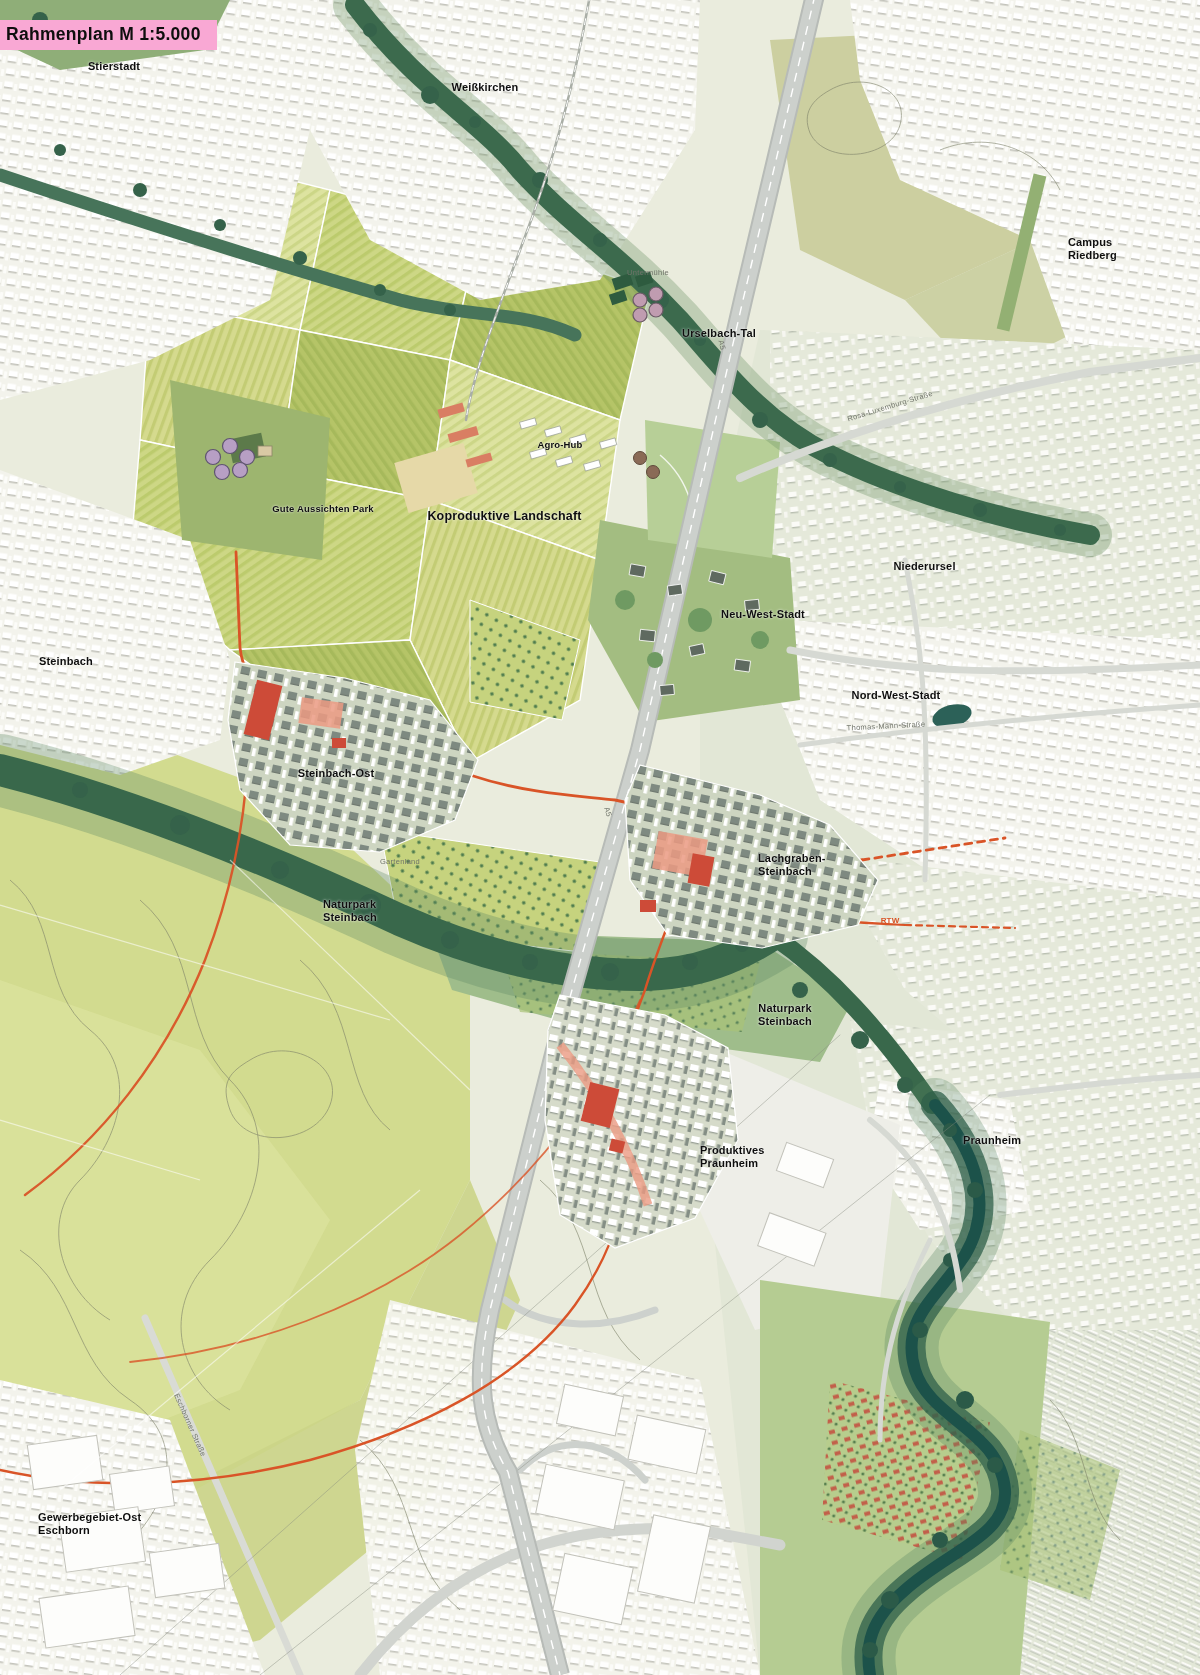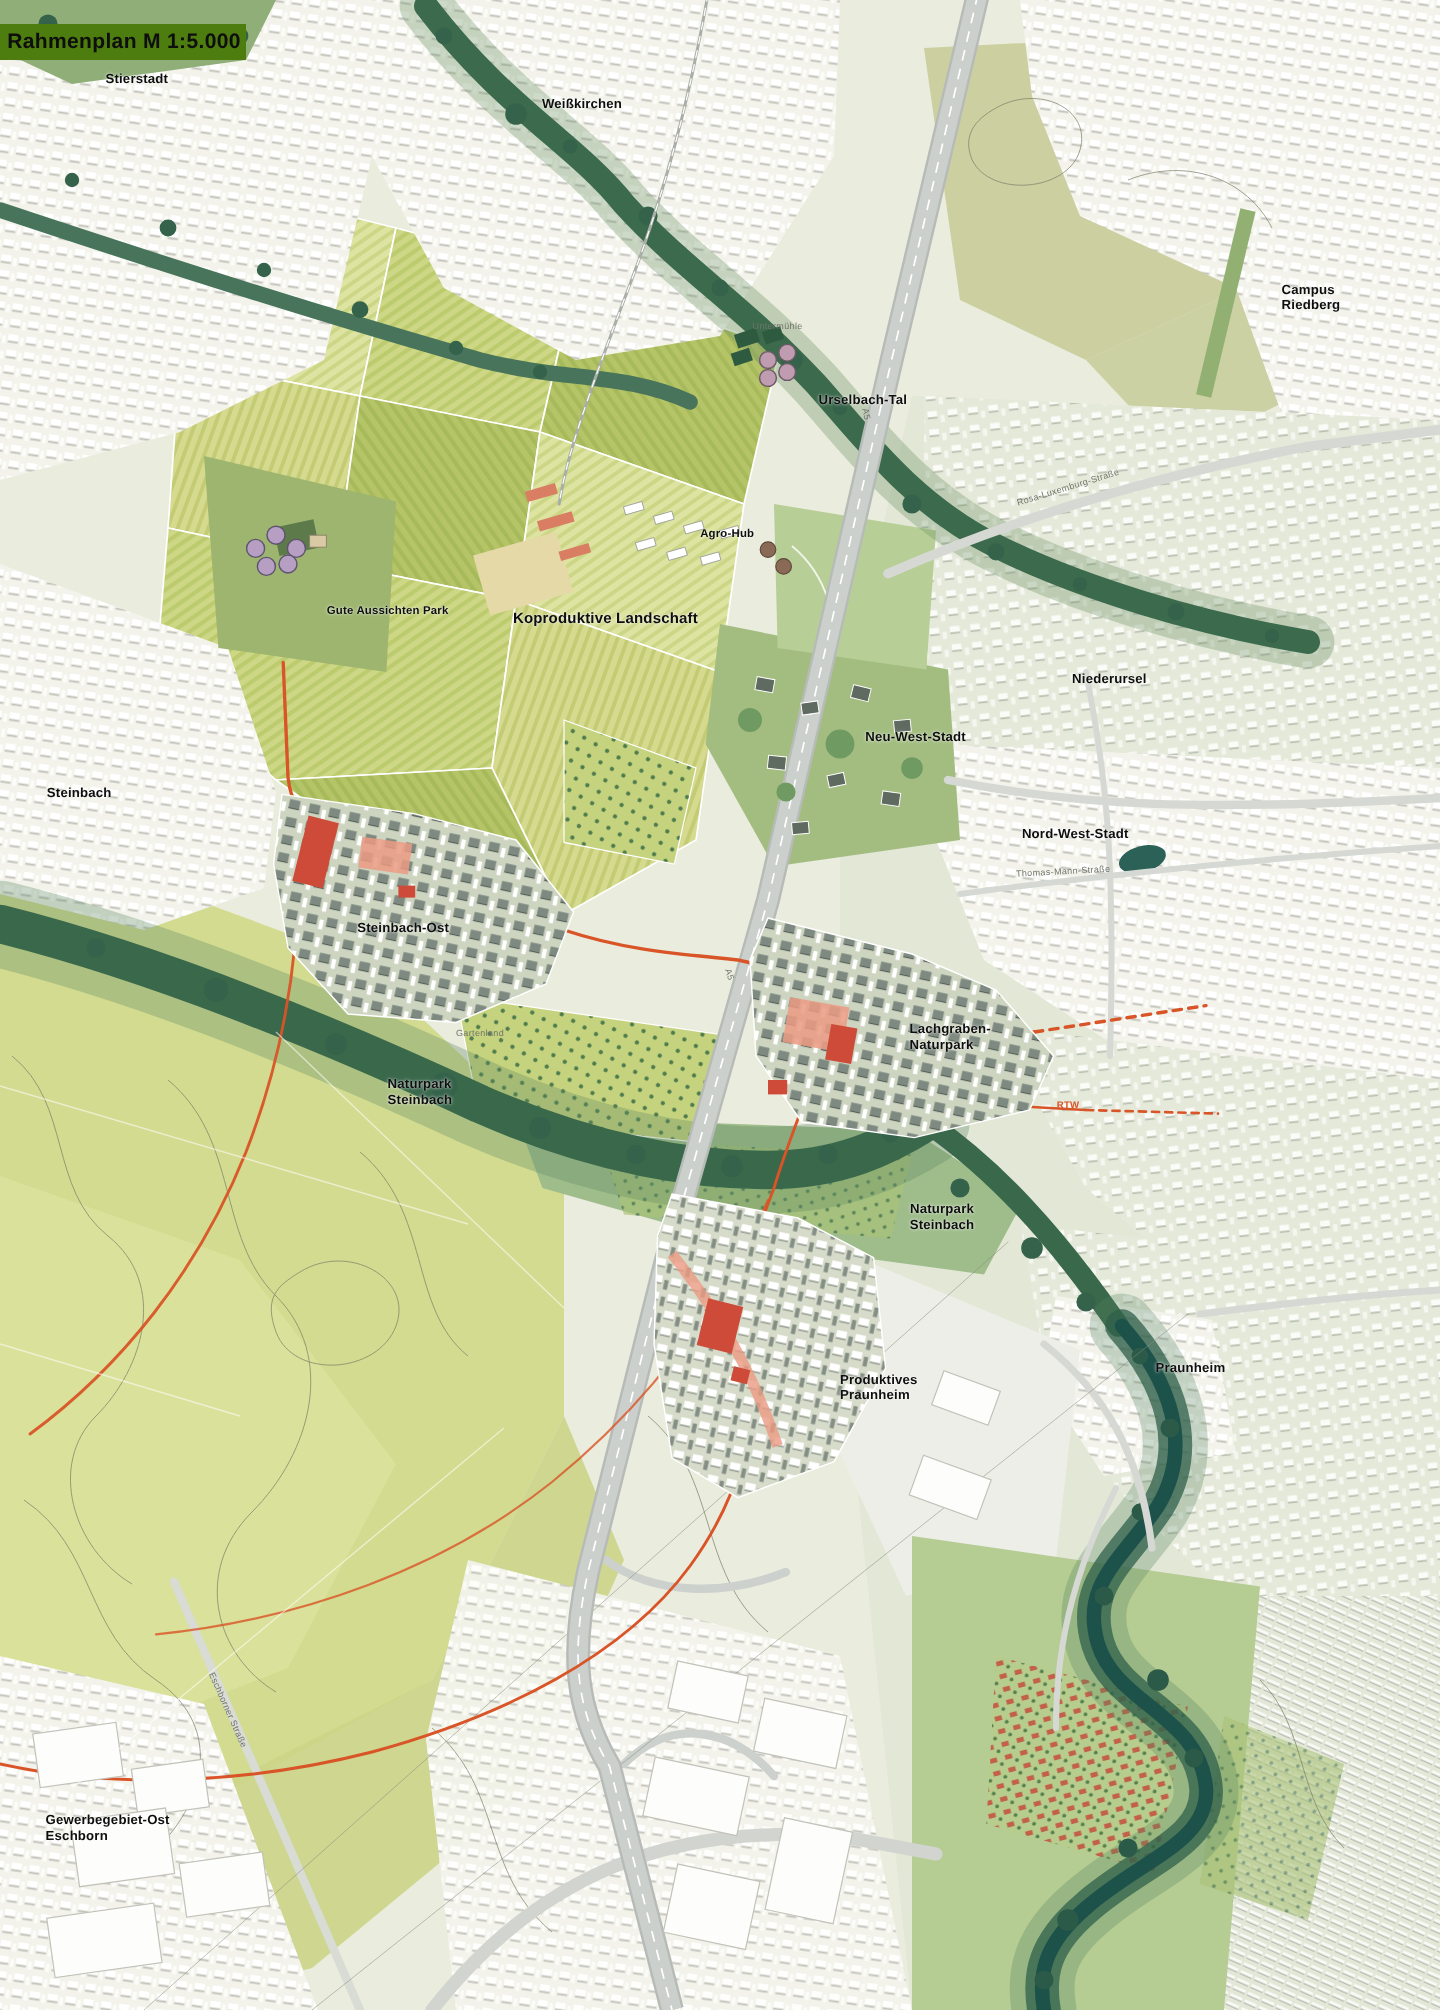--- a/index.html
+++ b/index.html
@@ -3,21 +3,21 @@
 <meta charset="utf-8">
 <style>
   html,body{margin:0;padding:0;background:#ffffff;}
   .map-root{position:relative;width:1200px;height:1675px;overflow:hidden;background:#eaecdd;
     font-family:"Liberation Sans",sans-serif;}
   .map-root svg{position:absolute;left:0;top:0;width:100%;height:100%;display:block;}
   .map-label{position:absolute;font-weight:700;color:#0e0e0e;white-space:pre-line;line-height:1.2;
     letter-spacing:.15px;font-size:11px;
     text-shadow:0 0 3px rgba(255,255,255,.75),0 0 1px rgba(255,255,255,.6);}
   .centered{transform:translate(-50%,-50%);}
-  .lbl-title{font-size:17.5px;background:#4d7c0f;padding:4px 4px 5px 6px;letter-spacing:.3px;
+  .lbl-title{font-size:17.5px;background:#f9a8d4;padding:4px 16px 5px 6px;letter-spacing:.3px;
     text-shadow:none;}
   .lbl-md{font-size:12.5px;padding-left:15px;}
   .lbl-sm{font-size:9.5px;}
   .lbl-gray{font-weight:400;color:#70746a;font-size:7.5px;text-shadow:none;letter-spacing:.3px;}
   .lbl-orange{font-weight:700;color:#d95427;font-size:8px;text-shadow:none;}
 </style>
 </head>
 <body>
 
 <div class="map-root">
@@ -346,30 +346,30 @@
         <path d="M230,860 L470,1090"></path>
 </g>
 </svg>
 
 <div class="map-label lbl-title" style="left:0;top:20px;">Rahmenplan M 1:5.000</div>
 
 <div class="map-label centered" style="left:114px;top:67px;">Stierstadt</div>
 <div class="map-label centered" style="left:485px;top:88px;">Weißkirchen</div>
 <div class="map-label centered" style="left:1112px;top:249px;">Campus Riedberg</div>
 <div class="map-label centered" style="left:719px;top:334px;">Urselbach-Tal</div>
-<div class="map-label centered lbl-sm" style="left:606px;top:445px;text-align:right;">Agro-Hub</div>
+<div class="map-label centered lbl-sm" style="left:560px;top:445px;text-align:right;">Agro-Hub</div>
 <div class="map-label centered lbl-sm" style="left:323px;top:509px;text-align:center;">Gute Aussichten Park</div>
 <div class="map-label centered lbl-md" style="left:497px;top:516px;">Koproduktive Landschaft</div>
 <div class="map-label centered" style="left:904px;top:567px;padding-left:41px;">Niederursel</div>
 <div class="map-label centered" style="left:743px;top:615px;padding-left:40px;">Neu-West-Stadt</div>
 <div class="map-label centered" style="left:896px;top:696px;">Nord-West-Stadt</div>
 <div class="map-label centered" style="left:66px;top:662px;">Steinbach</div>
 <div class="map-label centered" style="left:336px;top:774px;">Steinbach-Ost</div>
 <div class="map-label" style="left:758px;top:852px;">Lachgraben-
-Naturpark</div>
+Steinbach</div>
 <div class="map-label" style="left:323px;top:898px;">Naturpark
 Steinbach</div>
 <div class="map-label centered" style="left:785px;top:1015px;text-align:center;">Naturpark
 Steinbach</div>
 <div class="map-label centered" style="left:992px;top:1141px;">Praunheim</div>
 <div class="map-label" style="left:700px;top:1144px;">Produktives
 Praunheim</div>
 <div class="map-label" style="left:38px;top:1511px;">Gewerbegebiet-Ost
 Eschborn</div>
 

